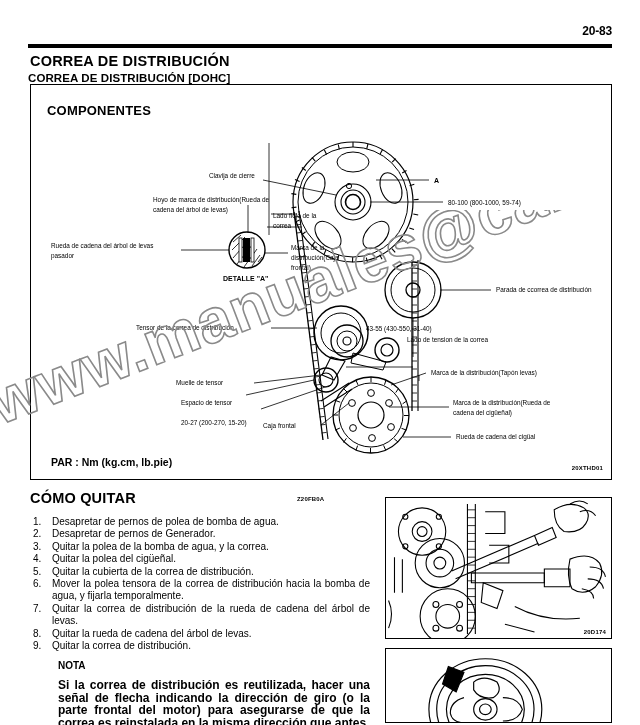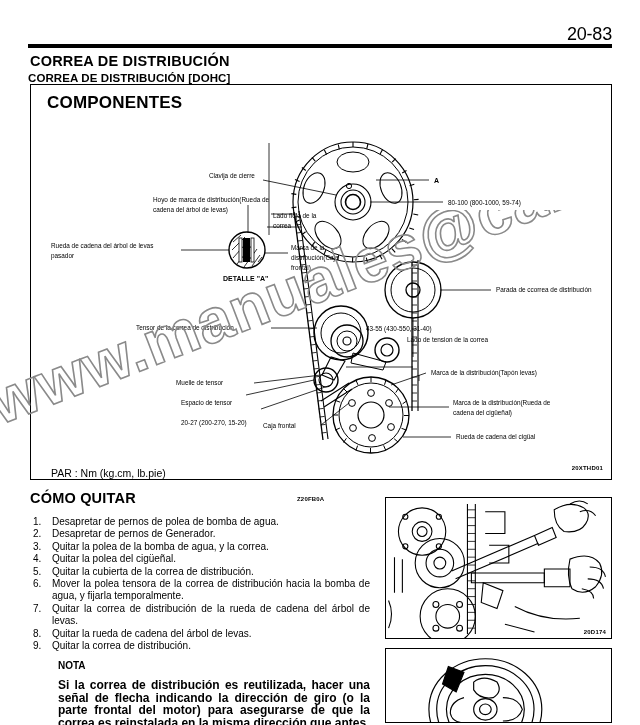--- a/index.html
+++ b/index.html
@@ -27,22 +27,22 @@
     left: 0; top: 0; width: 584px;
     text-align: left;
     font-size: 11.5px;
     font-weight: bold;
     letter-spacing: 0.1px;
     margin-top: 48px;
   }
   #page-number {
     position: absolute;
     right: 0; top: 0;
-    font-size: 18px;
-    font-weight: normal;
+    font-size: 12px;
+    font-weight: bold;
     letter-spacing: -0.2px;
     margin-left: 32px;
   }
   #header-rule {
     position: absolute;
     left: 28px; top: 44px; width: 584px; height: 4px;
     background: #000;
   }
 
   
@@ -57,30 +57,30 @@
   
   #components-box {
     position: absolute;
     left: 30px; top: 84px;
     width: 582px; height: 396px;
     border: 1.5px solid #000;
     background: #fff;
   }
   #components-heading {
     position: absolute;
-    left: 16px; top: 8px;
-    font-size: 17px;
+    left: 16px; top: 18px;
+    font-size: 13px;
     font-weight: bold;
     letter-spacing: 0.2px;
   }
   #par-label {
     position: absolute;
-    left: 20px; bottom: 0;
+    left: 20px; bottom: 11px;
     font-size: 10.5px;
-    font-weight: normal;
+    font-weight: bold;
   }
   #diagram-code {
     position: absolute;
     right: 8px; bottom: 8px;
     font-size: 6px;
     font-weight: bold;
     letter-spacing: 0.2px;
   }
 
   

